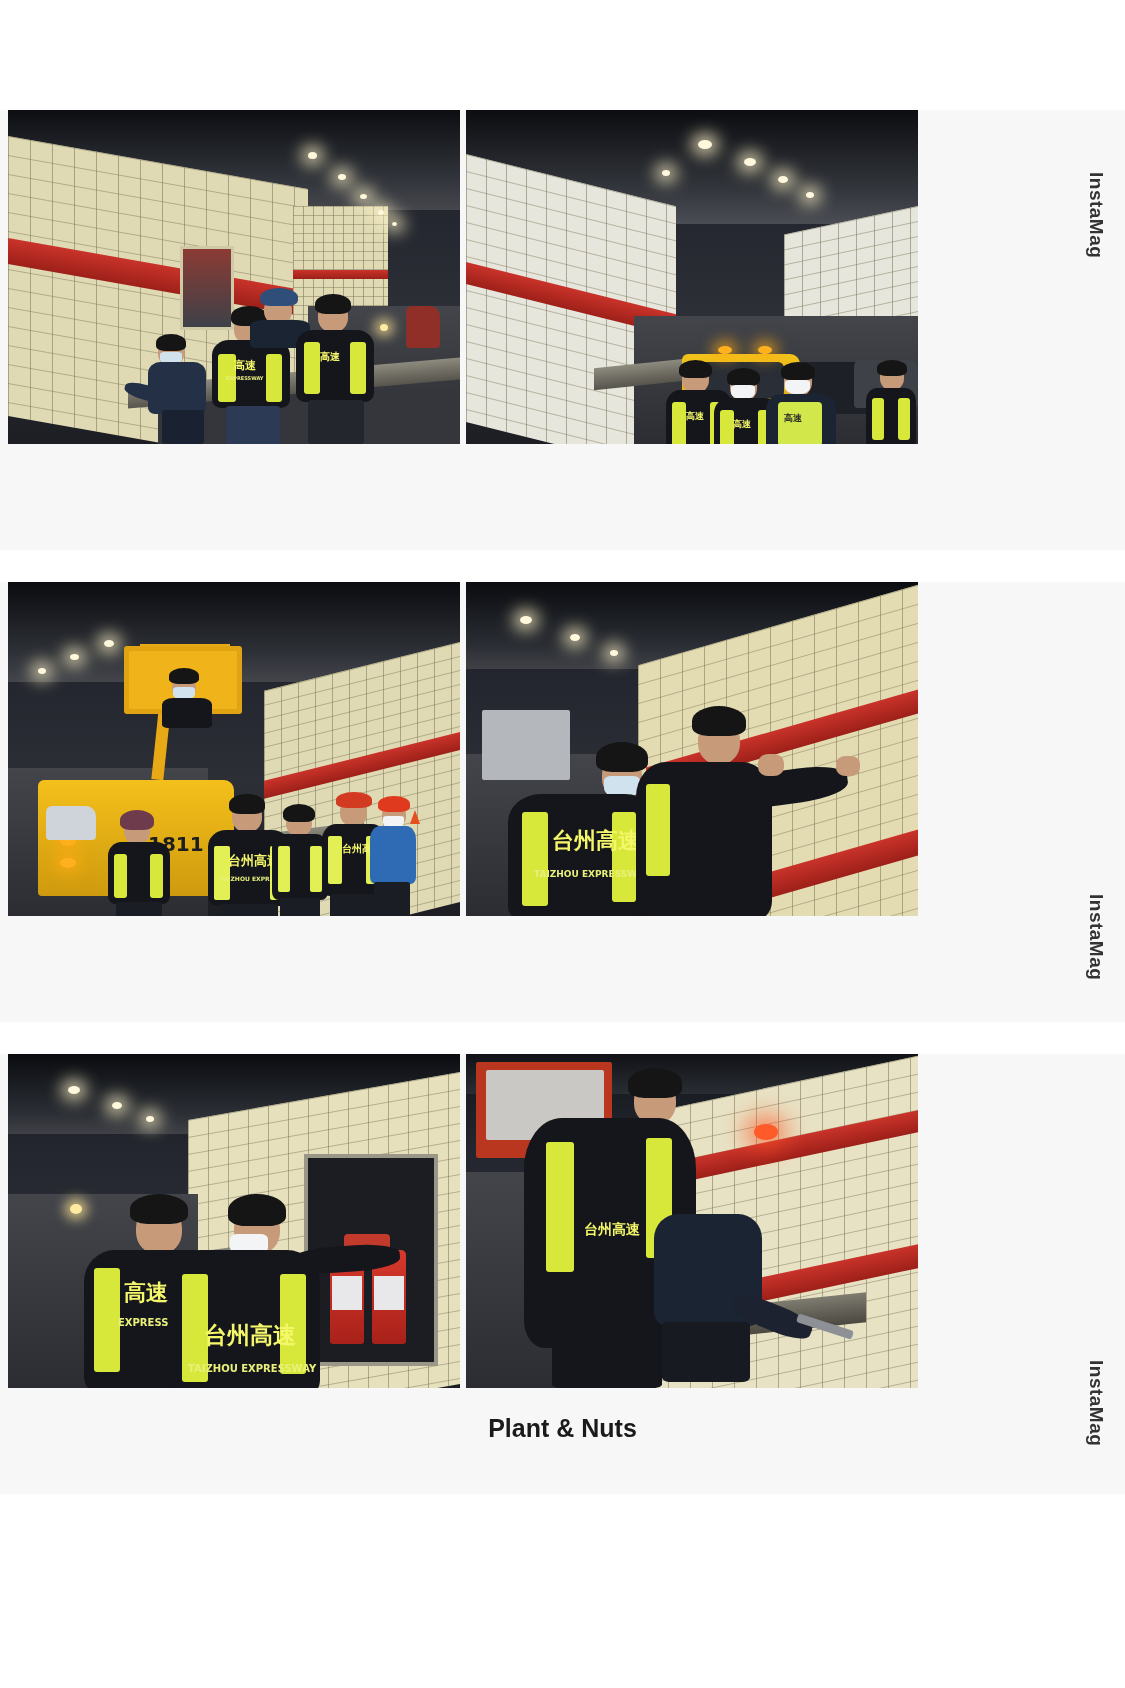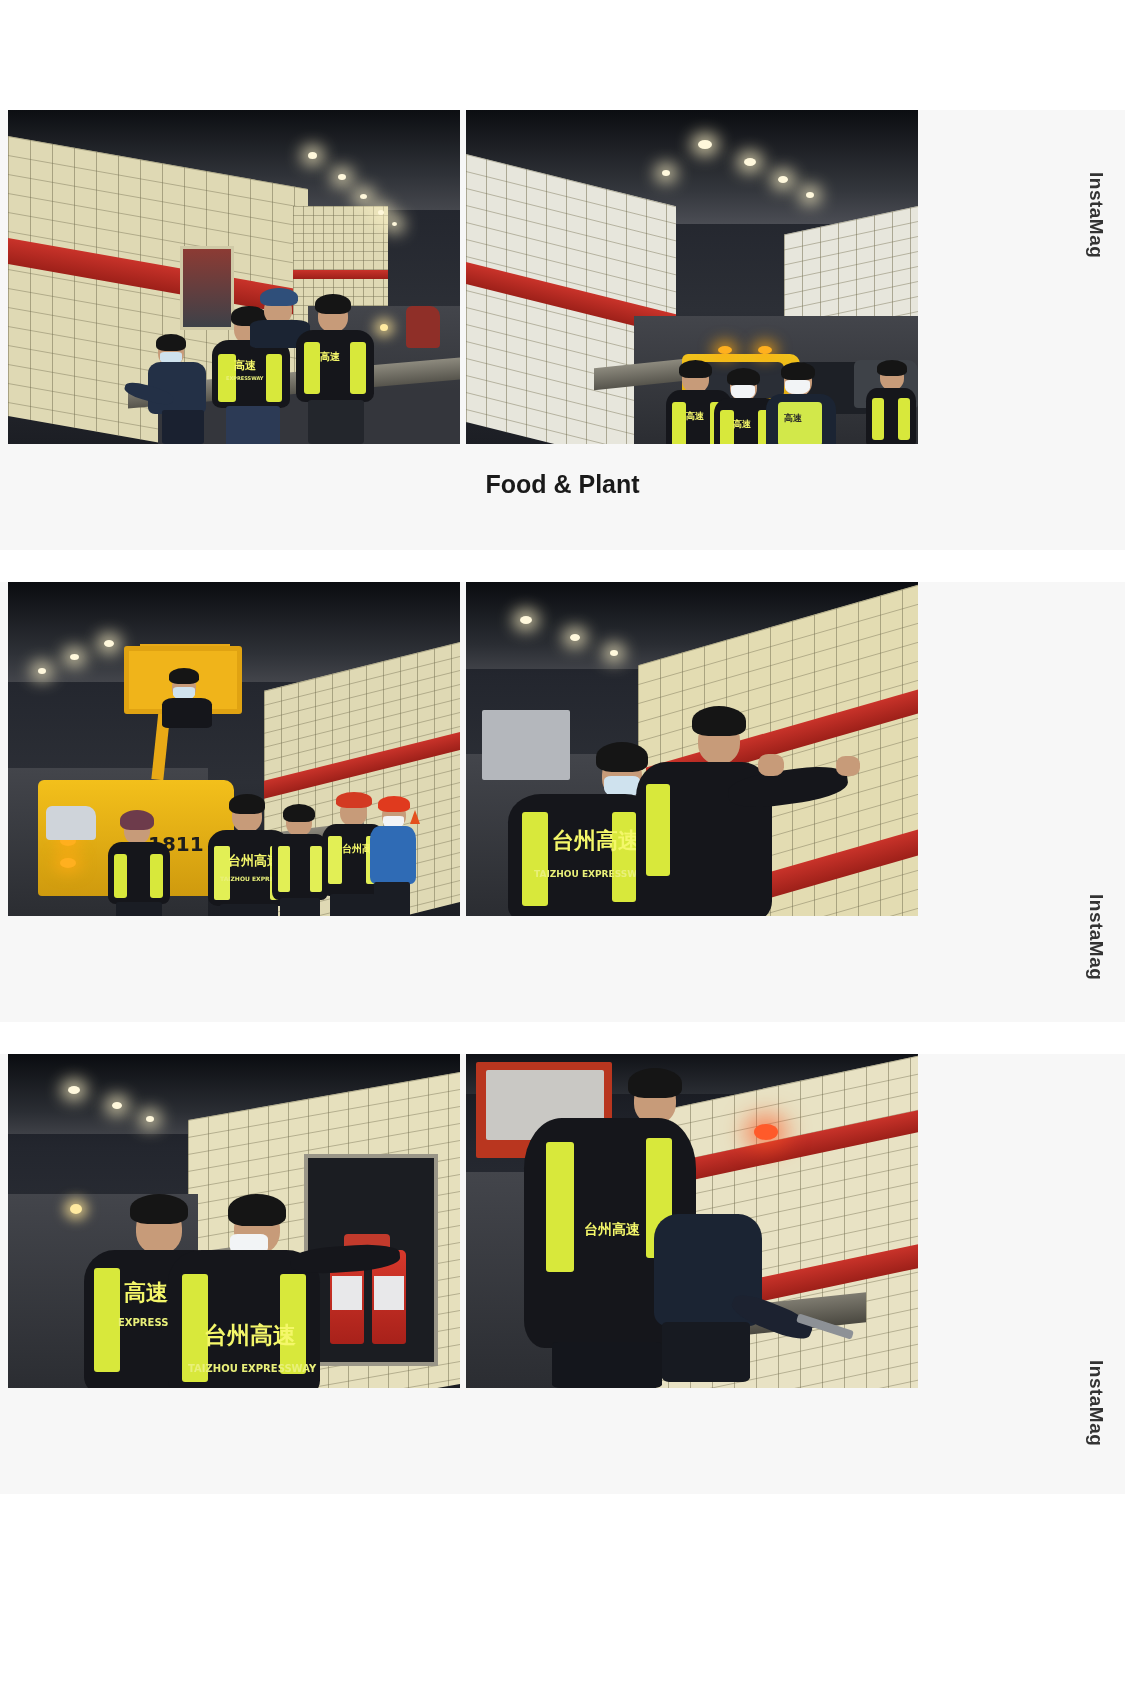--- a/index.html
+++ b/index.html
@@ -348,21 +348,20 @@
             <div class="hair" style="left:13px;top:0px;width:30px;height:16px"></div>
             <div class="body-black" style="left:2px;top:28px;width:50px;height:60px"></div>
             <div class="vest-yellow" style="left:8px;top:38px;width:12px;height:42px"></div>
             <div class="vest-yellow" style="left:34px;top:38px;width:12px;height:42px"></div>
 
           </div>
         </div>
       </div>
     </div>
 
-    <div class="caption" style="font-size:25px;margin-top:26px">Food &amp; Plant</div>
     <div class="brand" style="top:62px">InstaMag</div>
   </div>
 
   <div class="gap" style="height:32px"></div>
 
   <div class="panel" style="height:440px">
     <div class="photo-row" style="height:334px">
 
       <div class="photo" style="width:452px;height:334px">
         <div class="scene">
@@ -572,17 +571,18 @@
             <div class="body-dark-blue" style="left:8px;top:10px;width:108px;height:112px"></div>
             <div class="arm" style="left:84px;top:100px;width:84px;height:26px;background:#1c2230;transform:rotate(22deg)"></div>
             <div class="legs" style="left:16px;top:118px;width:88px;height:60px;background:#171a21"></div>
           </div>
 
           <div class="arm" style="left:330px;top:268px;width:58px;height:9px;background:#8d9196;transform:rotate(18deg);border-radius:3px"></div>
         </div>
       </div>
     </div>
 
+    <div class="caption" style="font-size:25px;margin-top:26px">Plant &amp; Nuts</div>
     <div class="brand" style="top:306px">InstaMag</div>
   </div>
 
   <div class="gap" style="height:162px"></div>
 </div>
 
 </body></html>

